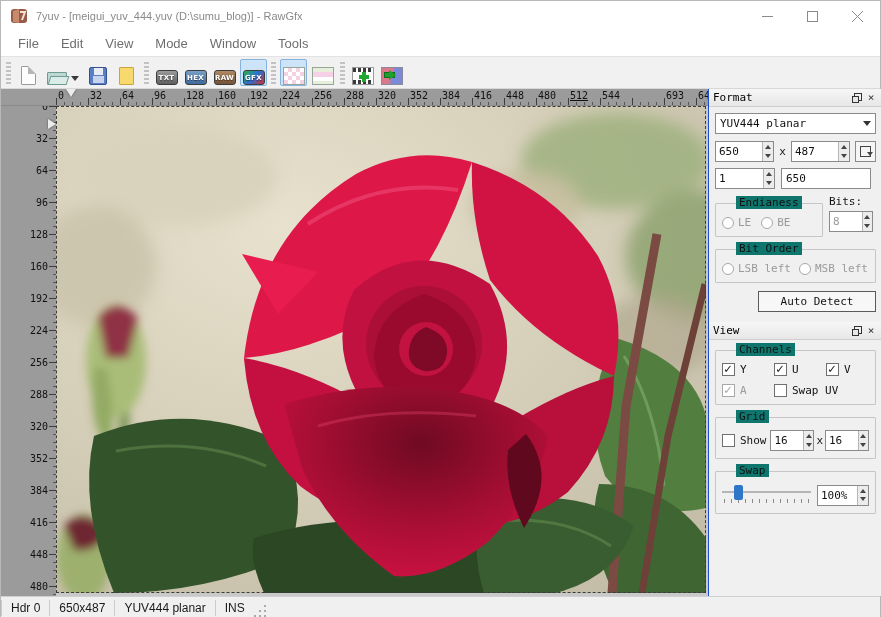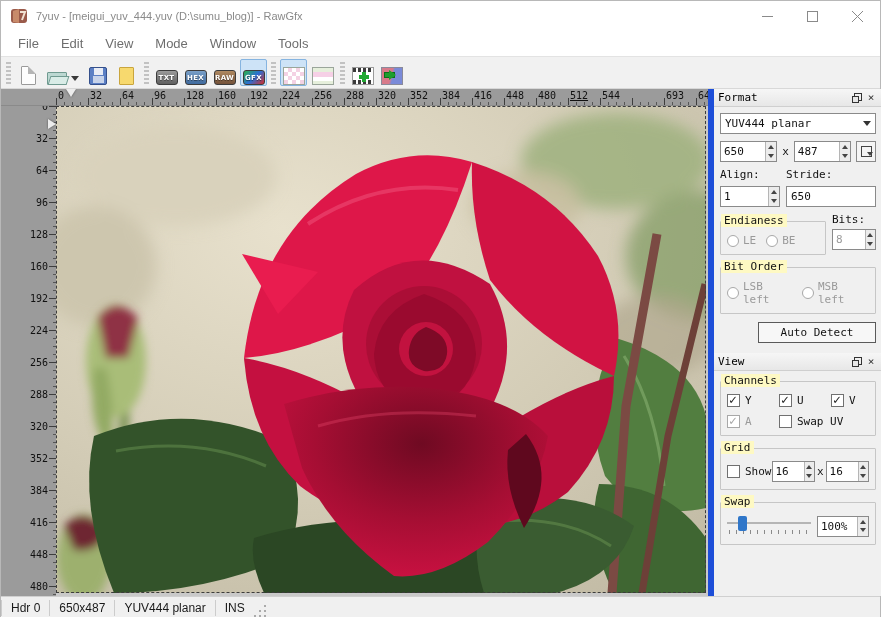--- a/index.html
+++ b/index.html
@@ -65,21 +65,21 @@
   .h-marker { position:absolute; left:10px; top:0; width:0; height:0; border-left:5px solid transparent; border-right:5px solid transparent; border-top:8px solid #ececec; filter:drop-shadow(0 0 1px #555); }
   .v-ruler { position:relative; background-color:#9b9b9b; overflow:hidden;
      background-image:repeating-linear-gradient(180deg,#3e3e3e 0 1px,transparent 1px 32px),repeating-linear-gradient(180deg,#565656 0 1px,transparent 1px 8px);
      background-size:7px 100%,3px 100%; background-position:100% 0,100% 0; background-repeat:no-repeat; }
   .v-lab { position:absolute; right:8px; transform:translateY(-45%); font-family:"DejaVu Sans Mono", monospace; font-size:10px; color:#111; }
   .v-marker { position:absolute; right:0; top:13px; width:0; height:0; border-top:5px solid transparent; border-bottom:5px solid transparent; border-left:8px solid #ececec; filter:drop-shadow(0 0 1px #555); }
   .canvas { position:relative; background:#c9c9c9; }
   .canvas svg { display:block; width:650px; height:487px; outline:1px dashed #3c3c3c; outline-offset:-1px; }
 
   
-  .side { grid-column:3; grid-row:1/3; background:#f0f0f0; border-left:6px solid #1d4ed8; font-family:"DejaVu Sans Mono", monospace; font-size:11px; color:#111; overflow:hidden; }
+  .side { grid-column:3; grid-row:1/3; background:#f0f0f0; border-left:1px solid #1d4ed8; font-family:"DejaVu Sans Mono", monospace; font-size:11px; color:#111; overflow:hidden; }
   .dock-title { height:18px; display:flex; align-items:center; padding:0 4px; background:linear-gradient(#f6f6f6,#e7e7e7); border-bottom:1px solid #cfcfcf; }
   .dock-title .dt-label { flex:1; font-size:11px; color:#000; }
   .dock-title .dt-btn { width:14px; height:14px; display:flex; align-items:center; justify-content:center; color:#333; font-size:11px; }
   .dock-body { padding:6px 6px 8px 6px; }
   .combo { height:21px; background:#fff; border:1px solid #8a8a8a; display:flex; align-items:center; padding:0 4px; margin-bottom:7px; }
   .combo .combo-val { flex:1; }
   .combo .caret { width:0; height:0; border:4px solid transparent; border-top:5px solid #333; margin-top:4px; }
   .row { display:flex; align-items:center; margin-bottom:6px; }
   .spin { display:flex; height:21px; border:1px solid #8a8a8a; background:#fff; }
   .spin input { border:0; outline:0; width:100%; height:100%; font-family:"DejaVu Sans Mono", monospace; font-size:11px; padding:0 3px; color:#111; background:transparent; }
@@ -87,21 +87,21 @@
   .spin-btns .sb { flex:1; display:flex; align-items:center; justify-content:center; }
   .tri-up { width:0; height:0; border:3px solid transparent; border-bottom:4px solid #444; margin-top:-2px; }
   .tri-dn { width:0; height:0; border:3px solid transparent; border-top:4px solid #444; margin-bottom:-2px; }
   .x-label { padding:0 5px; }
   .lock-btn { width:21px; height:21px; border:1px solid #8a8a8a; background:#f5f5f5; position:relative; margin-left:5px; }
   .lock-btn:before { content:""; position:absolute; left:4px; top:4px; width:9px; height:9px; border:1px solid #444; }
   .lock-btn:after { content:""; position:absolute; right:2px; bottom:2px; border:3px solid transparent; border-top:4px solid #444; }
   .field { height:21px; border:1px solid #8a8a8a; background:#fff; display:flex; align-items:center; padding:0 4px; }
   .lbl { margin-bottom:3px; }
   .group { border:1px solid #c6c6c6; border-radius:1px; position:relative; padding:12px 6px 7px 6px; margin-top:8px; }
-  .group .gtitle { position:absolute; top:-8px; left:0; background:#fef9c3; padding:0 3px; }
+  .group .gtitle { position:absolute; top:-8px; left:20px; background:#0f766e; padding:0 3px; }
   .radio { width:12px; height:12px; border:1px solid #a8a8a8; border-radius:50%; background:#fff; margin-right:4px; flex:0 0 12px; }
   .dis { color:#9a9a9a; }
   .cb { display:flex; align-items:center; }
   .cbox { width:13px; height:13px; border:1px solid #707070; background:#fff; margin-right:5px; position:relative; flex:0 0 13px; }
   .cbox.checked:after { content:"✓"; position:absolute; left:1px; top:-3px; font-size:13px; color:#222; }
   .cbox.checked.gray:after { color:#a8a8a8; }
   .cbox.gray { border-color:#a8a8a8; }
   .btn { height:21px; border:1px solid #5a5a5a; background:#f7f7f7; display:flex; align-items:center; justify-content:center; padding:0 10px; }
   .slider { position:relative; flex:1; height:22px; margin-right:6px; }
   .slider .track { position:absolute; left:0; right:0; top:7px; height:2px; background:#b5b5b5; }
@@ -363,24 +363,20 @@
                 <div class="sb">
                   <span class="tri-up"></span>
                 </div>
                 <div class="sb">
                   <span class="tri-dn"></span>
                 </div>
               </div>
           </div>
           <div class="lock-btn"></div>
         </div>
-        <div class="row" style="margin-bottom:2px">
-          <span class="lbl" style="width:66px">Align:</span>
-          <span class="lbl">Stride:</span>
-        </div>
         <div class="row">
           <div class="spin" style="width:60px">
             <input value="1" style="">
             <div class="spin-btns">
                 <div class="sb">
                   <span class="tri-up"></span>
                 </div>
                 <div class="sb">
                   <span class="tri-dn"></span>
                 </div>

